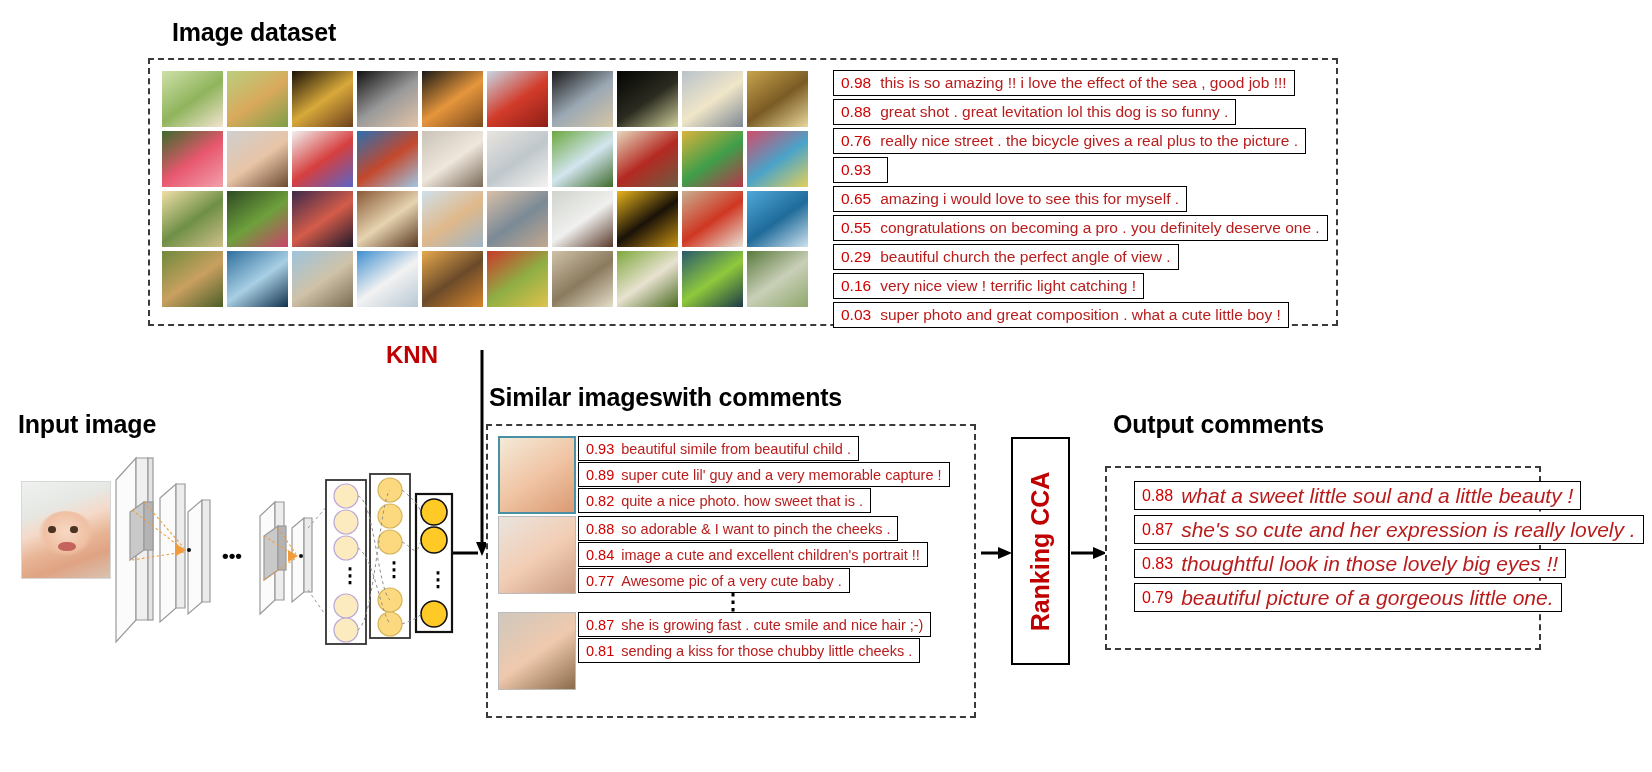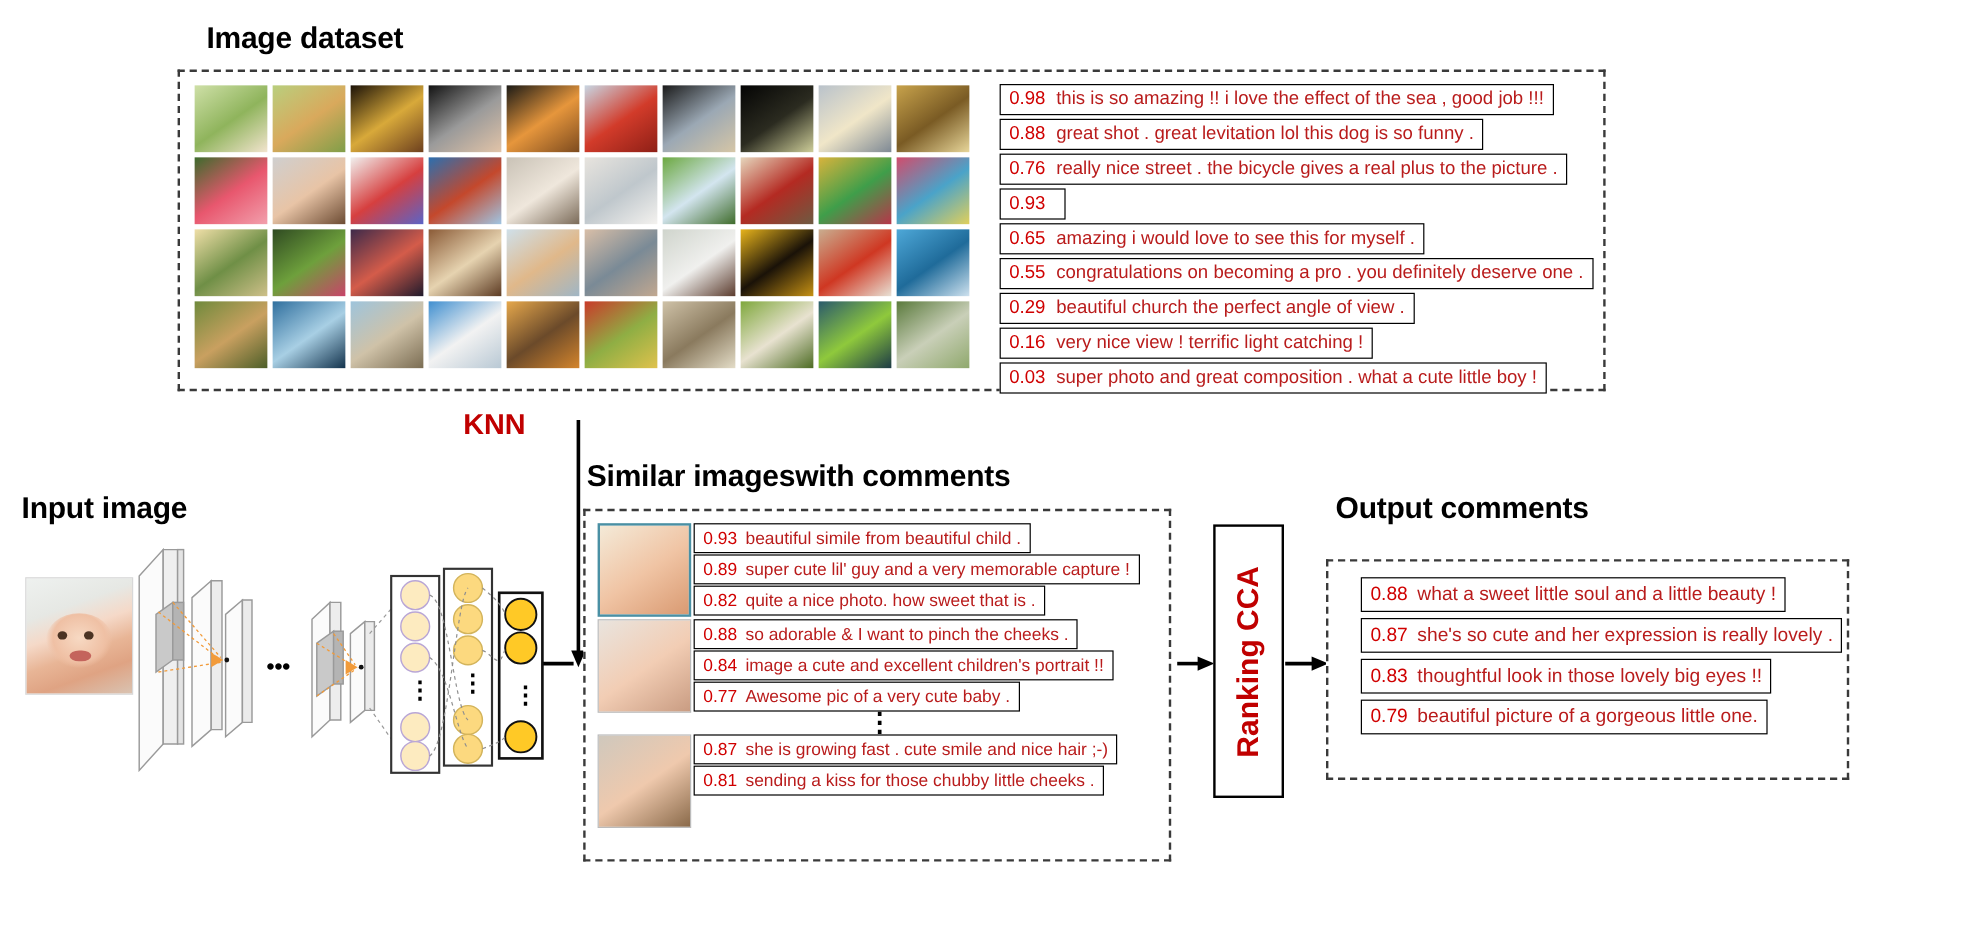--- a/index.html
+++ b/index.html
@@ -60,21 +60,21 @@
     color:#b91c1c;
     font-size:15.5px;
   }
   
   .crow.sm{height:25px;font-size:14.5px;}
   .crow.sm .score{font-size:14.5px;margin-right:7px;}
   .crow.sm .txt{font-size:14.5px;}
 
   .crow.out{height:29px;}
   .crow.out .score{font-size:16px;margin-right:8px;}
-  .crow.out .txt{font-size:16px;}
+  .crow.out .txt{font-size:21px;font-style:italic;}
 
   
   .redlabel{
     color:#c00000;
     font-weight:bold;
     font-size:24px;
     white-space:nowrap;
   }
   #ranking-cca-box{
     border:2.5px solid #000;

